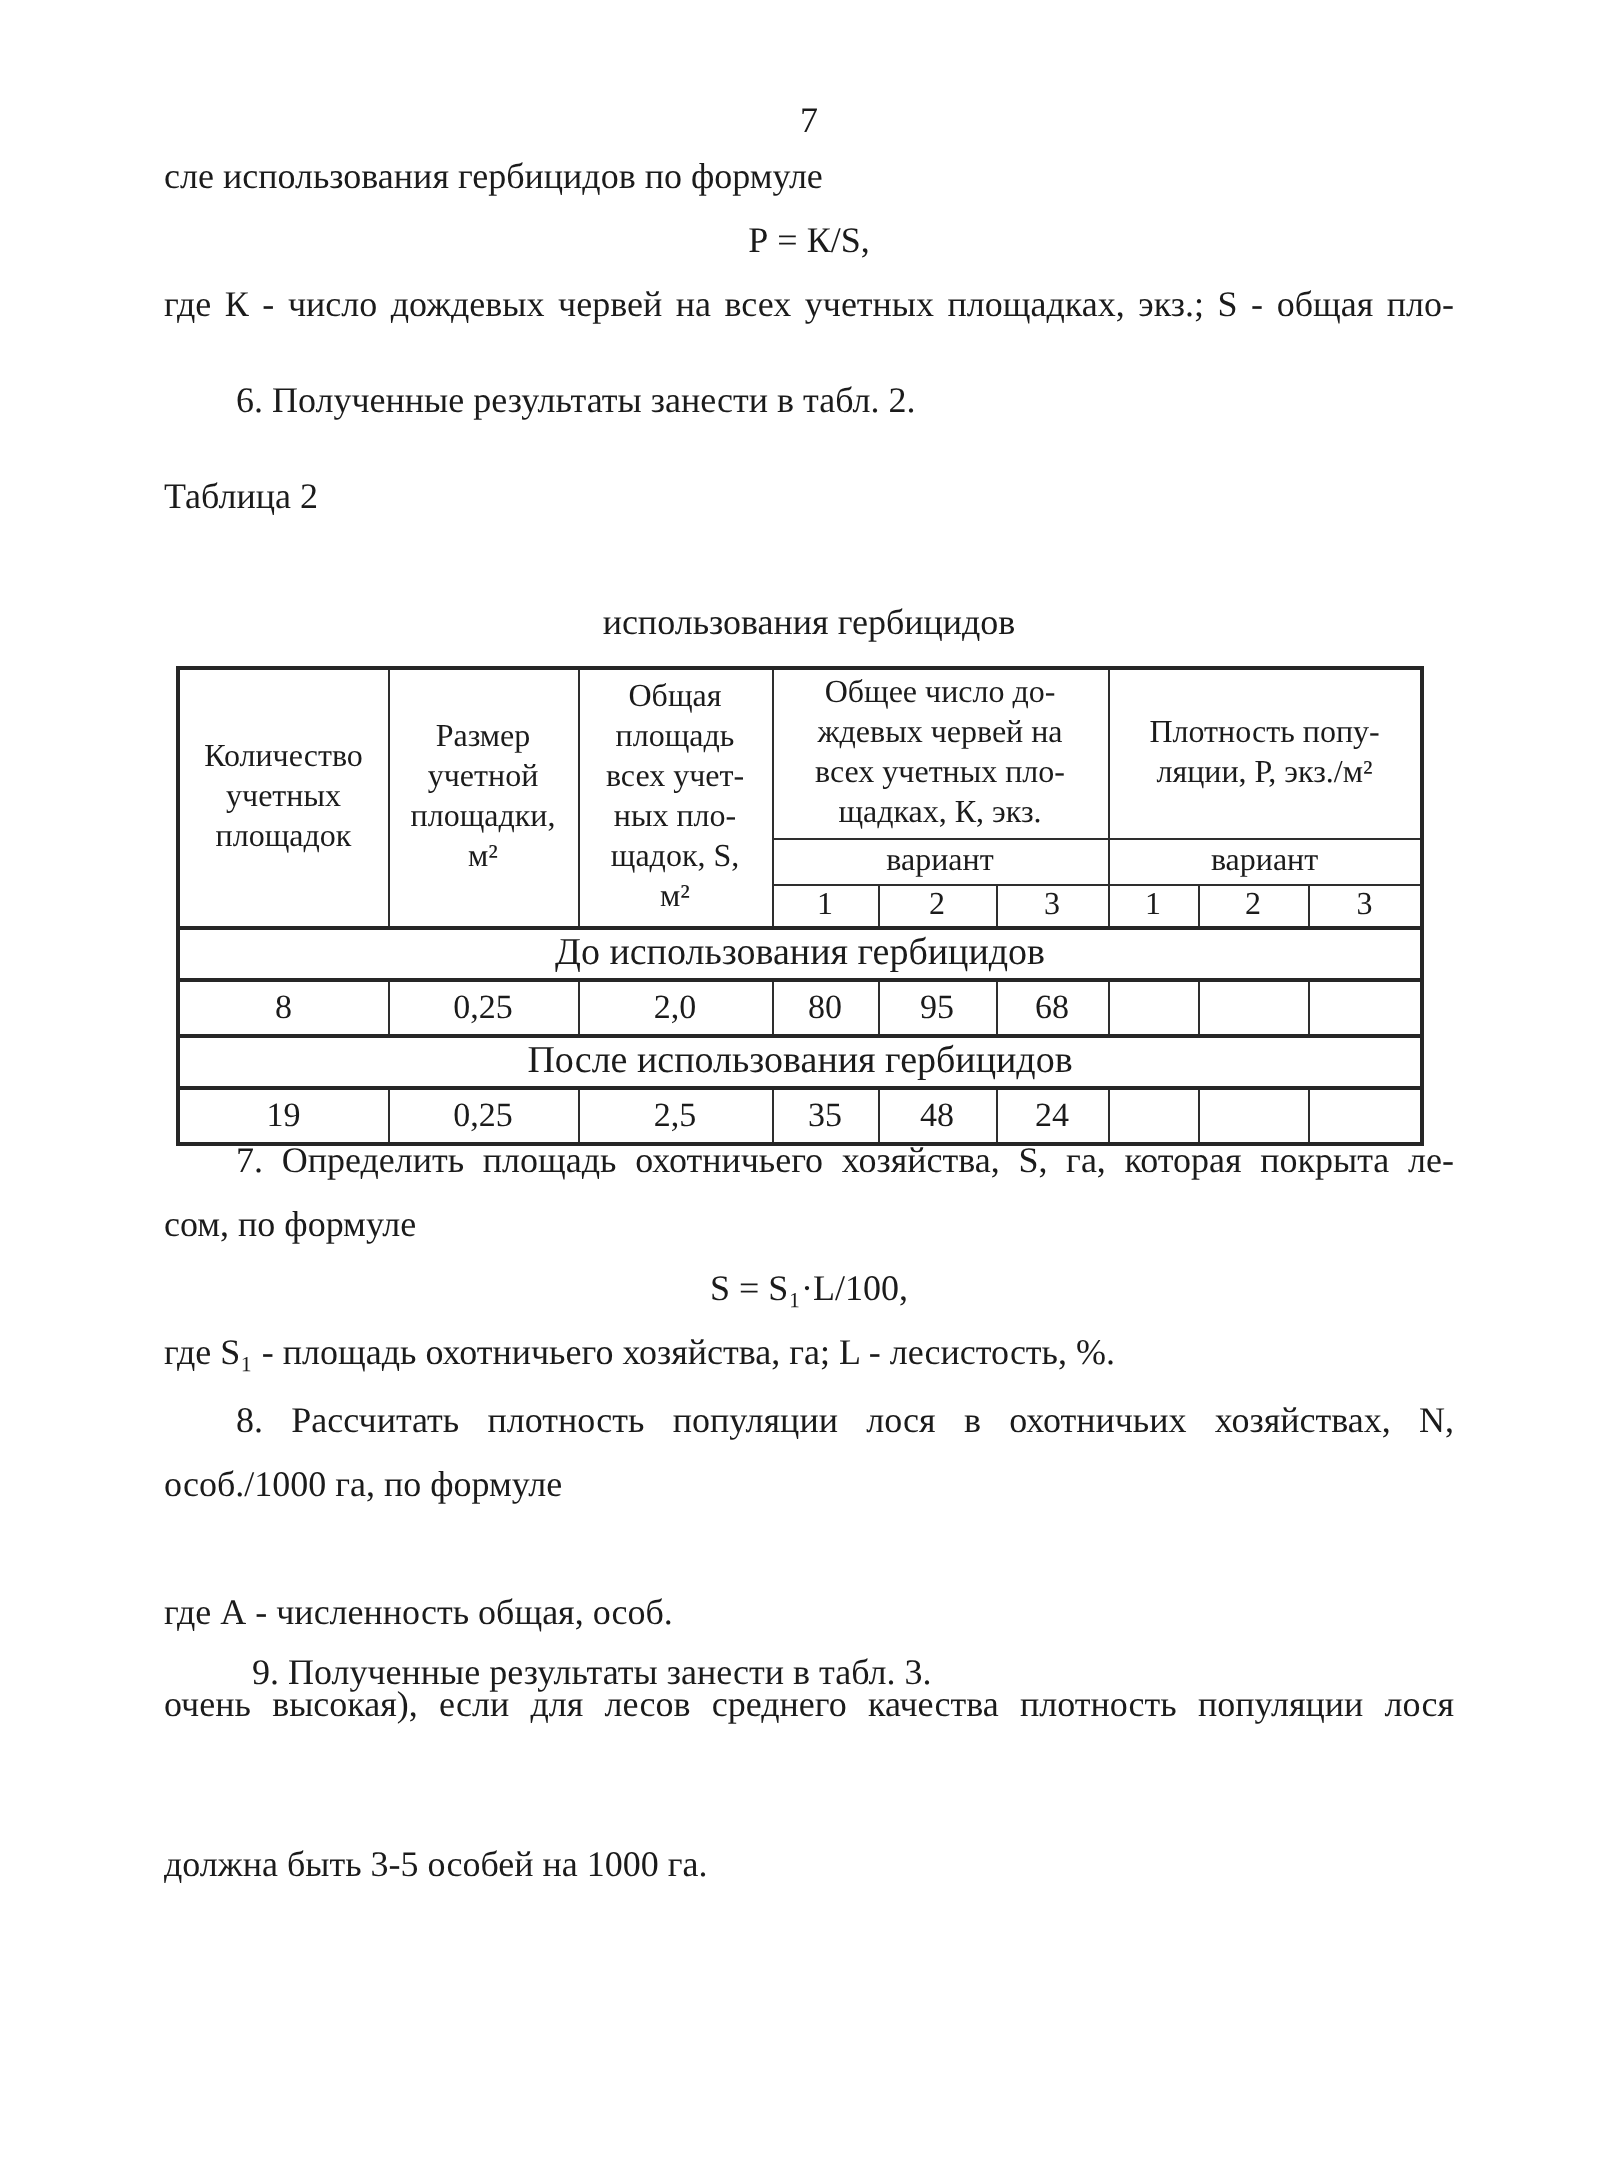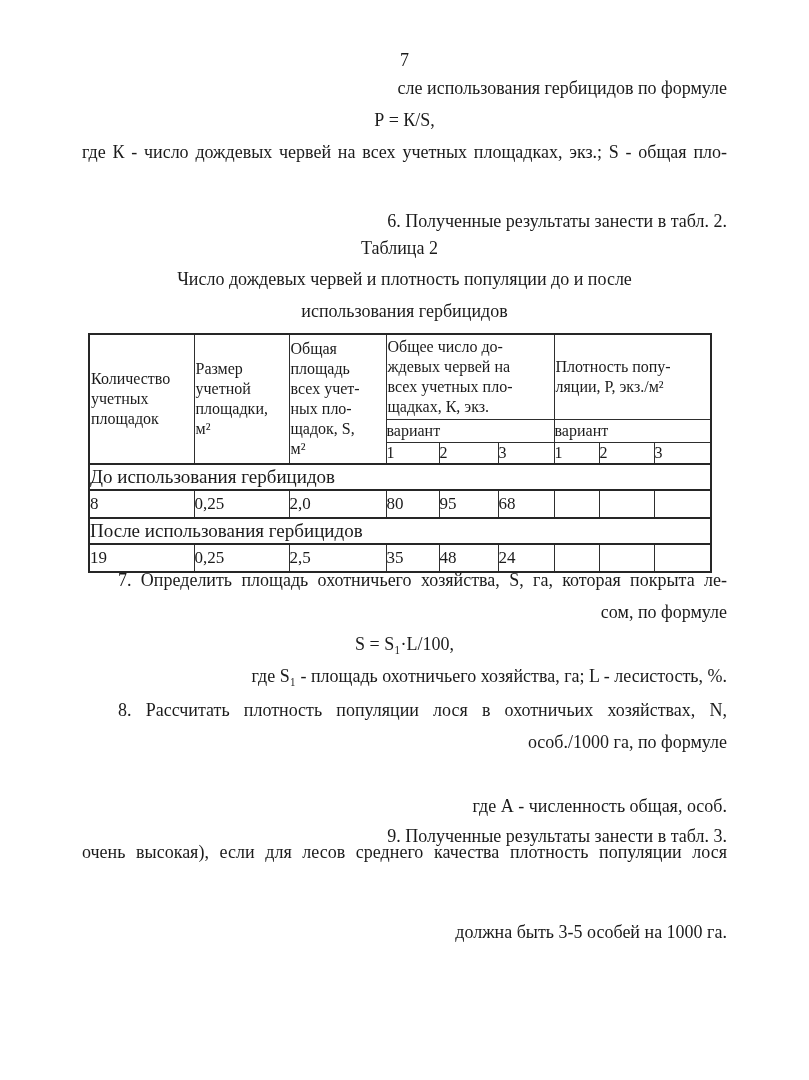--- a/index.html
+++ b/index.html
@@ -16,46 +16,45 @@
     font-family: "Liberation Serif", "DejaVu Serif", serif;
     overflow: hidden;
   }
   .line {
     position: absolute;
     left: 82px;
     width: 645px;
     font-size: 18px;
     line-height: 24px;
     white-space: nowrap;
-    text-align: right;
   }
   .just {
     white-space: normal;
     text-align: justify;
     text-align-last: justify;
   }
   .indent  { padding-left: 36px; width: 609px; }
   .indent2 { padding-left: 44px; width: 601px; }
   .center  { text-align: center; white-space: normal; }
-  .right   { text-align: center; padding-right: 10px; width: 635px; }
+  .right   { text-align: left; padding-right: 10px; width: 635px; }
 
   table.doc-table {
     position: absolute;
     left: 88px;
     top: 333px;
     width: 622px;
     border-collapse: collapse;
     table-layout: fixed;
     border: 2px solid #262626;
     font-size: 16px;
   }
   .doc-table th, .doc-table td {
     border: 1px solid #2e2e2e;
     font-weight: normal;
-    text-align: left;
+    text-align: center;
     vertical-align: middle;
     padding: 0;
     overflow: hidden;
   }
   .doc-table th.hdr {
     white-space: pre-line;
     line-height: 20px;
     padding: 2px 1px;
   }
   .doc-table tr.group-row th { height: 80px; }
@@ -79,25 +78,24 @@
 
   <div class="line center" style="top:48px">7</div>
 
   <div class="line" style="top:76px">сле использования гербицидов по формуле</div>
 
   <div class="line center" style="top:108px">Р = К/S,</div>
 
   <div class="line just" style="top:140px">где К - число дождевых червей на всех учетных площадках, экз.; S - общая пло-</div>
 
 
-  <div class="line indent" style="top:209px">6. Полученные результаты занести в табл. 2.</div>
+  <div class="line indent" style="top:188px">6. Полученные результаты занести в табл. 2.</div>
 
   <div class="line right" style="top:236px">Таблица 2</div>
 
-  <div class="line center" style="top:267px">Число дождевых червей и плотность популяции до и после</div>
 
   <div class="line center" style="top:299px">использования гербицидов</div>
 
   <table class="doc-table">
     <colgroup>
       <col style="width:105px">
         <col style="width:95px">
         <col style="width:97px">
       <col style="width:53px">
         <col style="width:59px">

